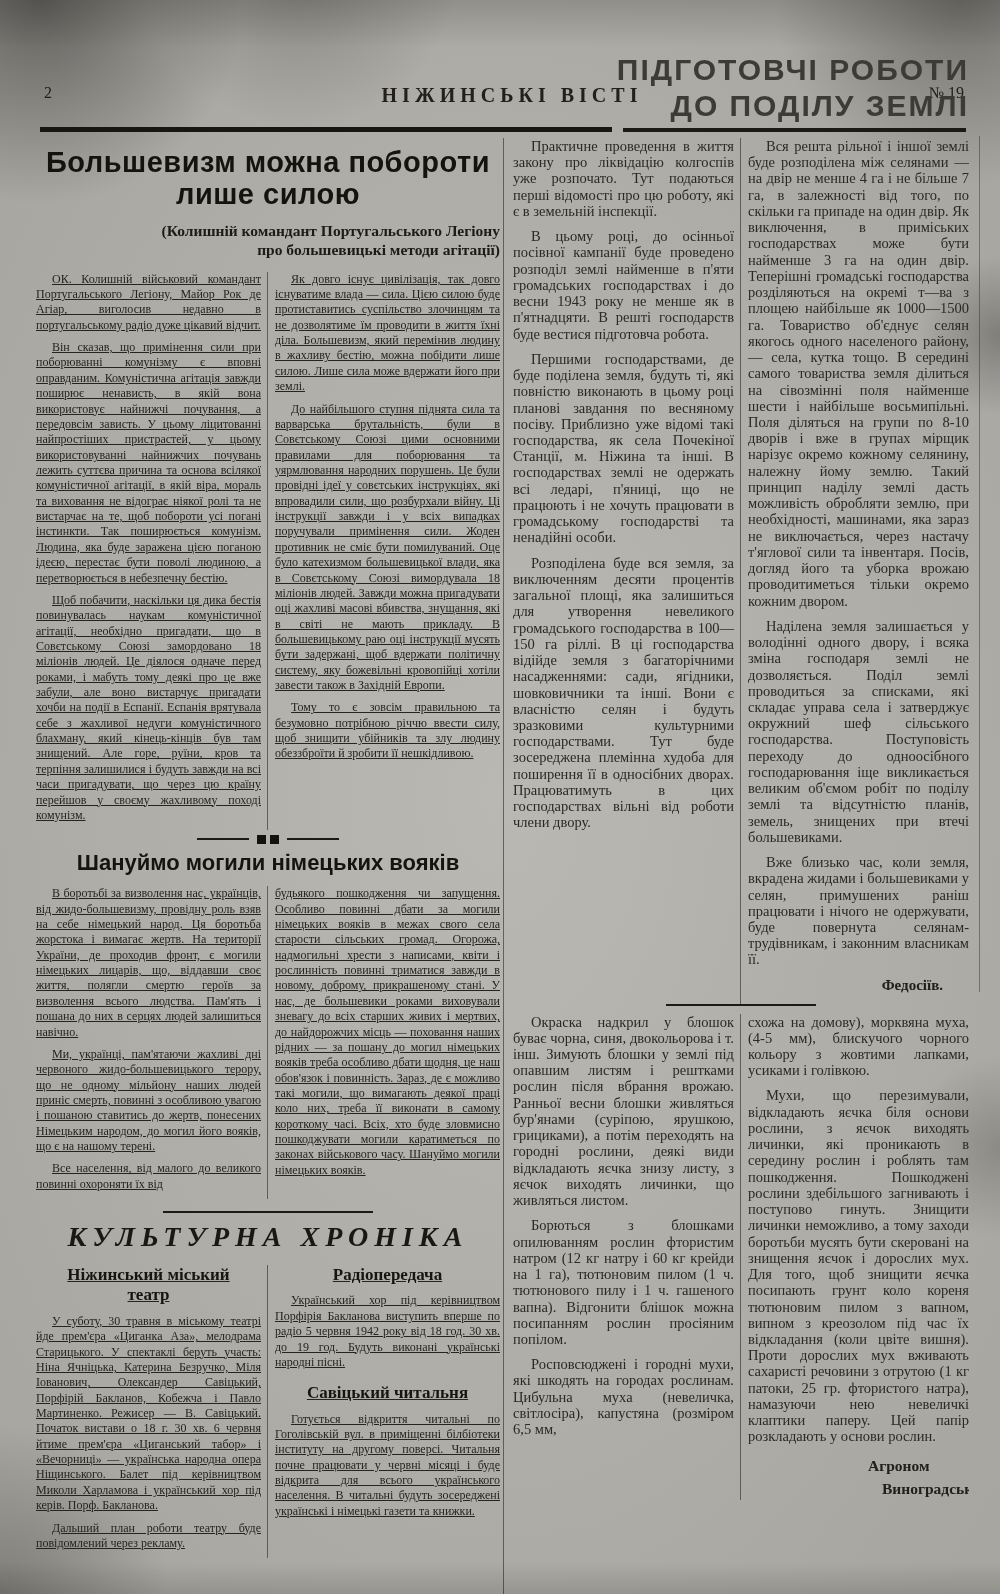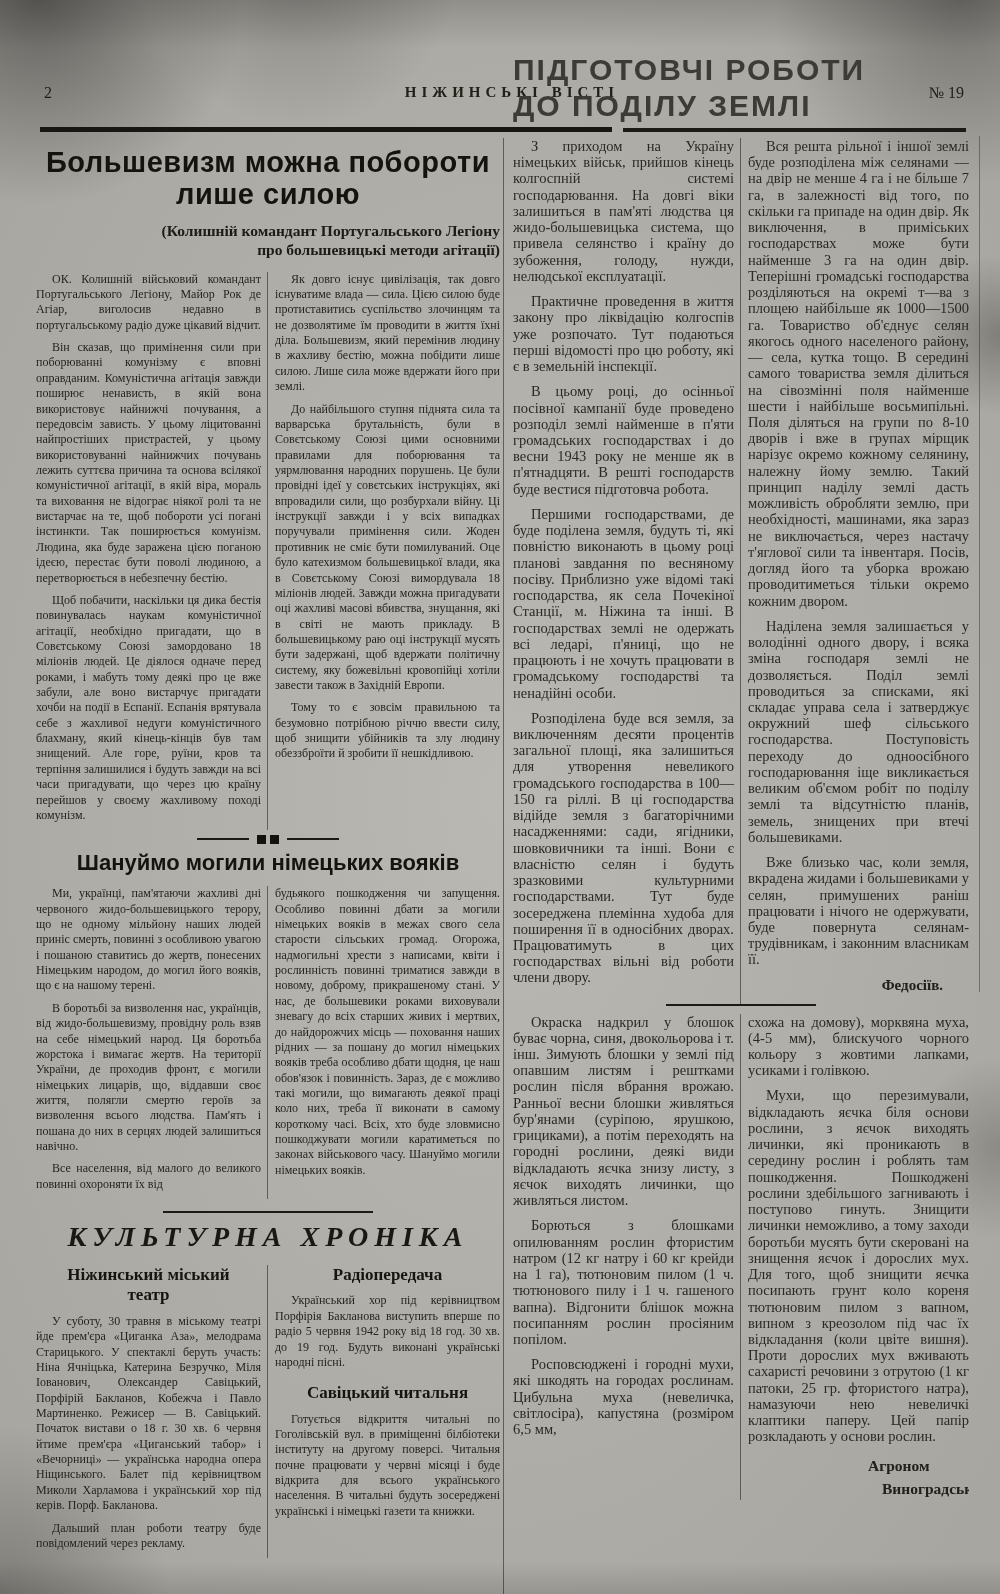--- a/index.html
+++ b/index.html
@@ -16,58 +16,58 @@
       radial-gradient(ellipse at 50% 50%, rgba(255,255,250,.10), rgba(0,0,0,.06) 95%),
       linear-gradient(to bottom, rgba(60,58,54,.25) 0, rgba(60,58,54,0) 3%),
       linear-gradient(to top,    rgba(60,58,54,.20) 0, rgba(60,58,54,0) 2%);
     color:#26241f;
   }
   
   .hdr{position:absolute;top:84px;left:44px;right:36px;height:22px;
        font-family:"Liberation Serif",serif;font-size:16px;color:#222018;}
   .hdr .pgno{position:absolute;left:0;top:0;}
   .hdr .mast{position:absolute;left:16px;right:0;text-align:center;font-weight:bold;
-             letter-spacing:5px;font-size:15px;}
+             letter-spacing:5px;font-size:20px;}
   .hdr .issue{position:absolute;right:0;top:0;}
   .hdr-rule{position:absolute;top:127px;left:40px;width:926px;display:flex;align-items:flex-start;}
   .hdr-rule .seg1{width:572px;height:5px;background:#181612;}
   .hdr-rule .gap{width:11px;}
   .hdr-rule .seg2{flex:1;height:4px;background:#1c1a16;margin-top:1px;}
   
   .vrule-center{position:absolute;left:503px;top:138px;height:1456px;width:1px;background:rgba(30,28,24,.55);}
   .vrule-right{position:absolute;left:979px;top:136px;height:856px;width:1px;background:rgba(30,28,24,.40);}
   
   .half{position:absolute;overflow:hidden;}
   .left-half{left:36px;top:146px;width:464px;height:1448px;}
   .right-half{left:513px;top:52px;width:456px;height:1542px;}
   
   .h-main{font-family:"Liberation Sans",sans-serif;font-weight:bold;text-align:center;
           color:#15130e;font-size:29px;line-height:1.12;letter-spacing:.5px;margin:0 0 10px;}
   .h-main span{display:block;white-space:nowrap;}
   .h-sub{font-family:"Liberation Serif",serif;font-weight:bold;text-align:right;
          font-size:15.5px;line-height:1.25;margin:0 0 12px;color:#1d1b15;}
   .h-sub span{display:block;}
-  .h-land{font-family:"Liberation Sans",sans-serif;font-weight:bold;text-align:left;
+  .h-land{font-family:"Liberation Sans",sans-serif;font-weight:bold;text-align:right;
           color:#3d3b36;font-size:30px;line-height:1.2;letter-spacing:2px;margin:0 0 14px;}
   .h-land span{display:block;white-space:nowrap;}
   .h-graves{font-family:"Liberation Sans",sans-serif;font-weight:bold;text-align:center;
             font-size:22px;color:#16140f;margin:6px 0 10px;}
   .h-chron{font-family:"Liberation Serif",serif;font-style:italic;font-weight:bold;text-align:center;
            font-size:28px;letter-spacing:6px;color:#1a1812;margin:4px 0 12px;}
   .h-pests{font-family:"Liberation Sans",sans-serif;font-weight:bold;text-align:center;
            font-size:29px;letter-spacing:7px;color:#14120d;margin:2px 0 14px;}
   .h-small{font-family:"Liberation Serif",serif;font-weight:bold;text-align:center;
            font-size:17px;line-height:1.2;color:#17150f;margin:0 auto 8px;max-width:185px;}
   .h-small.wide{max-width:260px;}
   
   .cols{display:flex;align-items:stretch;}
   .cols>.col{flex:1 1 0;min-width:0;}
   .cols>.col+.col{border-left:1px solid rgba(28,26,22,.55);margin-left:6px;padding-left:7px;}
   .body-l{font-family:"Liberation Serif",serif;font-size:12px;line-height:1.28;
-          text-align:justify;color:#26241e;}
+          text-align:justify;color:#26241e;text-decoration:underline;}
   .body-l p{margin:0 0 7px;text-indent:16px;}
   .body-r{font-family:"Liberation Serif",serif;font-size:14.5px;line-height:1.12;
           text-align:justify;color:#2b2924;}
   .body-r p{margin:0 0 9px;text-indent:18px;}
   .cont-first>p:first-child{text-indent:0;}
   
   .orn{display:flex;justify-content:center;align-items:center;margin:4px 0 6px;height:10px;}
   .orn .dash{width:52px;height:2px;background:#1c1a16;margin:0 6px;}
   .orn .sq{width:9px;height:9px;background:#14120e;margin:0 2px;}
   .mini-rule{height:2px;background:#1c1a16;margin:12px auto 8px;}
@@ -130,22 +130,22 @@
       <span class="dash"></span>
       <span class="sq"></span>
       <span class="sq"></span>
       <span class="dash"></span>
     </div>
 
     <article>
       <h2 class="h-graves">Шануймо могили німецьких вояків</h2>
       <div class="cols body-l">
         <div class="col">
+            <p>В боротьбі за визволення нас, українців, від жидо-большевизму, провідну роль взяв на себе німецький народ. Ця боротьба жорстока і вимагає жертв. На території України, де проходив фронт, є могили німецьких лицарів, що, віддавши своє життя, полягли смертю героїв за визволення всього людства. Пам'ять і пошана до них в серцях людей залишиться навічно.</p>
             <p>Ми, українці, пам'ятаючи жахливі дні червоного жидо-большевицького терору, що не одному мільйону наших людей приніс смерть, повинні з особливою увагою і пошаною ставитись до жертв, понесених Німецьким народом, до могил його вояків, що є на нашому терені.</p>
-            <p>В боротьбі за визволення нас, українців, від жидо-большевизму, провідну роль взяв на себе німецький народ. Ця боротьба жорстока і вимагає жертв. На території України, де проходив фронт, є могили німецьких лицарів, що, віддавши своє життя, полягли смертю героїв за визволення всього людства. Пам'ять і пошана до них в серцях людей залишиться навічно.</p>
             <p>Все населення, від малого до великого повинні охороняти їх від</p>
           </div>
         <div class="col cont-first">
             <p>будьякого пошкодження чи запущення. Особливо повинні дбати за могили німецьких вояків в межах свого села старости сільських громад. Огорожа, надмогильні хрести з написами, квіти і рослинність повинні триматися завжди в новому, доброму, прикрашеному стані. У нас, де большевики роками виховували зневагу до всіх старших живих і мертвих, до найдорожчих місць — поховання наших рідних — за пошану до могил німецьких вояків треба особливо дбати щодня, це наш обов'язок і повинність. Зараз, де є можливо такі могили, що вимагають деякої праці коло них, треба її виконати в самому короткому часі. Всіх, хто буде зловмисно пошкоджувати могили каратиметься по законах військового часу. Шануймо могили німецьких вояків.</p>
           </div>
       </div>
     </article>
 
     <div class="mini-rule chron"></div>
 
@@ -173,21 +173,20 @@
 
   <div class="half right-half">
 
     <article>
       <h1 class="h-land">
         <span>ПІДГОТОВЧІ РОБОТИ</span>
         <span>ДО ПОДІЛУ ЗЕМЛІ</span>
       </h1>
       <div class="cols body-r">
         <div class="col">
-            <p>З приходом на Україну німецьких військ, прийшов кінець колгоспній системі господарювання. На довгі віки залишиться в пам'яті людства ця жидо-большевицька система, що привела селянство і країну до зубоження, голоду, нужди, нелюдської експлуатації.</p>
             <p>Практичне проведення в життя закону про ліквідацію колгоспів уже розпочато. Тут подаються перші відомості про цю роботу, які є в земельній інспекції.</p>
             <p>В цьому році, до осінньої посівної кампанії буде проведено розподіл землі найменше в п'яти громадських господарствах і до весни 1943 року не менше як в п'ятнадцяти. В решті господарств буде вестися підготовча робота.</p>
             <p>Першими господарствами, де буде поділена земля, будуть ті, які повністю виконають в цьому році планові завдання по весняному посіву. Приблизно уже відомі такі господарства, як села Почекіної Станції, м. Ніжина та інші. В господарствах землі не одержать всі ледарі, п'яниці, що не працюють і не хочуть працювати в громадському господарстві та ненадійні особи.</p>
             <p>Розподілена буде вся земля, за виключенням десяти процентів загальної площі, яка залишиться для утворення невеликого громадського господарства в 100—150 га ріллі. В ці господарства відійде земля з багаторічними насадженнями: сади, ягідники, шовковичники та інші. Вони є власністю селян і будуть зразковими культурними господарствами. Тут буде зосереджена племінна худоба для поширення її в односібних дворах. Працюватимуть в цих господарствах вільні від роботи члени двору.</p>
           </div>
         <div class="col">
           <div>
               <p>Вся решта рільної і іншої землі буде розподілена між селянами — на двір не менше 4 га і не більше 7 га, в залежності від того, по скільки га припаде на один двір. Як виключення, в приміських господарствах може бути найменше 3 га на один двір. Теперішні громадські господарства розділяються на окремі т—ва з площею найбільше як 1000—1500 га. Товариство об'єднує селян якогось одного населеного району, — села, кутка тощо. В середині самого товариства земля ділиться на сівозмінні поля найменше шести і найбільше восьмипільні. Поля діляться на групи по 8-10 дворів і вже в групах мірщик нарізує окремо кожному селянину, належну йому землю. Такий принцип наділу землі дасть можливість обробляти землю, при необхідності, машинами, яка зараз не виключається, через настачу т'яглової сили та інвентаря. Посів, догляд його та уборка врожаю проводитиметься тільки окремо кожним двором.</p>
               <p>Наділена земля залишається у володінні одного двору, і всяка зміна господаря землі не дозволяється. Поділ землі проводиться за списками, які складає управа села і затверджує окружний шеф сільського господарства. Поступовість переходу до одноосібного господарювання іще викликається великим об'ємом робіт по поділу землі та відсутністю планів, земель, знищених при втечі большевиками.</p>
               <p>Вже близько час, коли земля, вкрадена жидами і большевиками у селян, примушених раніш працювати і нічого не одержувати, буде повернута селянам-трудівникам, і законним власникам її.</p>

